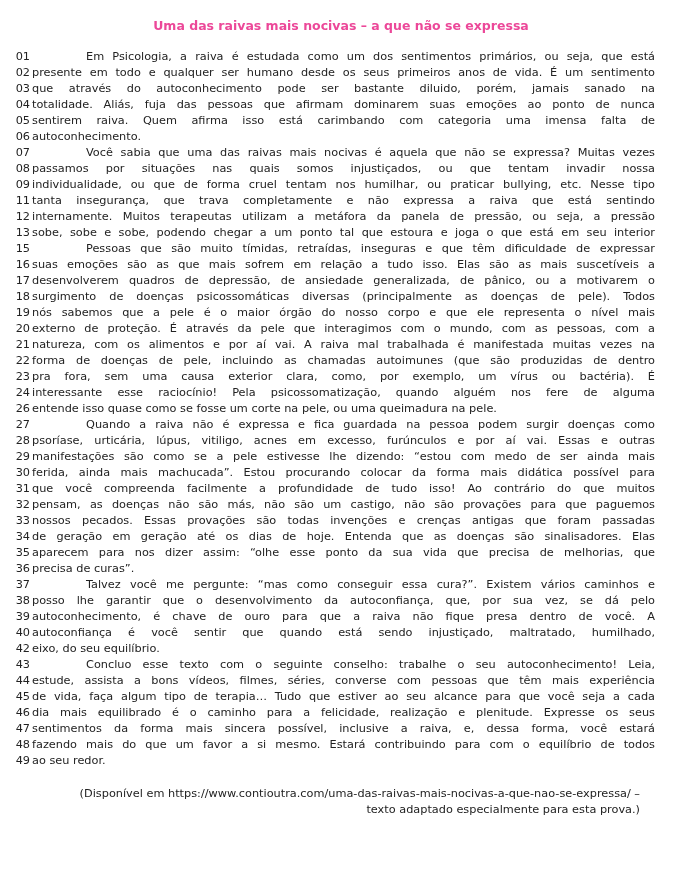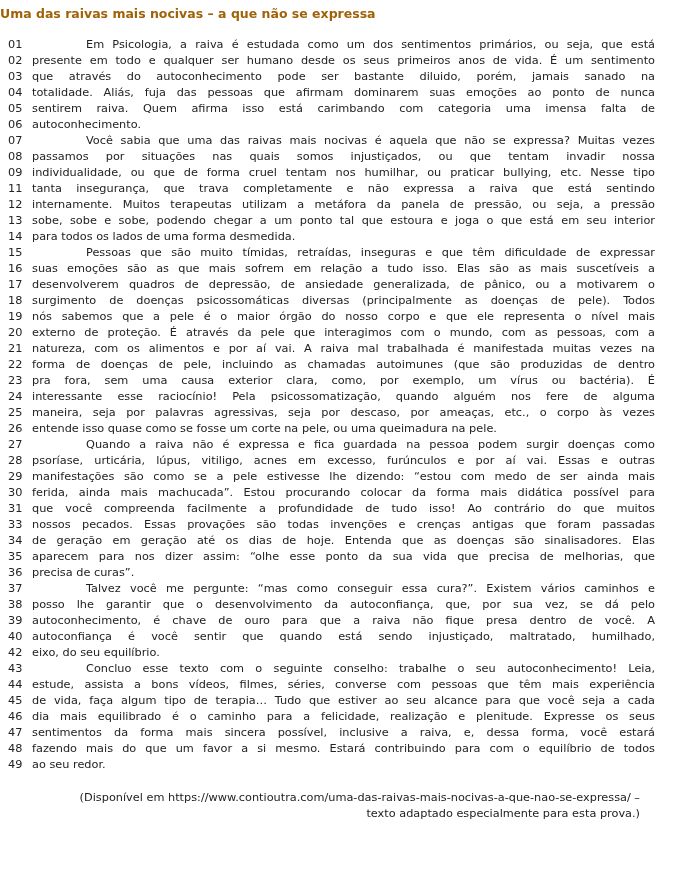--- a/index.html
+++ b/index.html
@@ -13,40 +13,41 @@
     height: 870px;
     background: #ffffff;
     color: #222;
     font-family: "DejaVu Sans", "Liberation Sans", sans-serif;
     font-size: 11.3px;
     overflow: hidden;
     box-sizing: border-box;
     padding-top: 6px;
   }
   .title {
-    text-align: left;
+    text-align: center;
     font-weight: bold;
     font-size: 12.5px;
-    color: #a16207;
-    margin: 0 0 15px 0;
+    color: #ec4899;
+    margin: 12px 0 15px 0;
     line-height: 16px;
   }
   .body-block {
     padding: 0 27px 0 8px;
   }
   .line {
     display: flex;
     height: 16px;
     line-height: 16px;
     overflow: hidden;
   }
   .num {
     flex: 0 0 22px;
     margin-right: 2px;
     color: #222;
+    text-align: right;
   }
   .txt {
     flex: 1 1 auto;
     text-align: justify;
     text-align-last: justify;
     color: #222;
   }
   .line.end .txt {
     text-align-last: left;
   }
@@ -109,24 +110,20 @@
         <span class="txt"><span>tanta insegurança, que trava completamente e não expressa a raiva que está sentindo</span></span>
       </div>
       <div class="line">
         <span class="num">12</span>
         <span class="txt"><span>internamente. Muitos terapeutas utilizam a metáfora da panela de pressão, ou seja, a pressão</span></span>
       </div>
       <div class="line">
         <span class="num">13</span>
         <span class="txt"><span>sobe, sobe e sobe, podendo chegar a um ponto tal que estoura e joga o que está em seu interior</span></span>
       </div>
-      <div class="line end">
-        <span class="num">14</span>
-        <span class="txt"><span>para todos os lados de uma forma desmedida.</span></span>
-      </div>
       <div class="line indent">
         <span class="num">15</span>
         <span class="txt"><span>Pessoas que são muito tímidas, retraídas, inseguras e que têm dificuldade de expressar</span></span>
       </div>
       <div class="line">
         <span class="num">16</span>
         <span class="txt"><span>suas emoções são as que mais sofrem em relação a tudo isso. Elas são as mais suscetíveis a</span></span>
       </div>
       <div class="line">
         <span class="num">17</span>
@@ -153,24 +150,20 @@
         <span class="txt"><span>forma de doenças de pele, incluindo as chamadas autoimunes (que são produzidas de dentro</span></span>
       </div>
       <div class="line">
         <span class="num">23</span>
         <span class="txt"><span>pra fora, sem uma causa exterior clara, como, por exemplo, um vírus ou bactéria). É</span></span>
       </div>
       <div class="line">
         <span class="num">24</span>
         <span class="txt"><span>interessante esse raciocínio! Pela psicossomatização, quando alguém nos fere de alguma</span></span>
       </div>
-      <div class="line">
-        <span class="num">25</span>
-        <span class="txt"><span>maneira, seja por palavras agressivas, seja por descaso, por ameaças, etc., o corpo às vezes</span></span>
-      </div>
       <div class="line end">
         <span class="num">26</span>
         <span class="txt"><span>entende isso quase como se fosse um corte na pele, ou uma queimadura na pele.</span></span>
       </div>
       <div class="line indent">
         <span class="num">27</span>
         <span class="txt"><span>Quando a raiva não é expressa e fica guardada na pessoa podem surgir doenças como</span></span>
       </div>
       <div class="line">
         <span class="num">28</span>
@@ -180,20 +173,24 @@
         <span class="num">29</span>
         <span class="txt"><span>manifestações são como se a pele estivesse lhe dizendo: “estou com medo de ser ainda mais</span></span>
       </div>
       <div class="line">
         <span class="num">30</span>
         <span class="txt"><span>ferida, ainda mais machucada”. Estou procurando colocar da forma mais didática possível para</span></span>
       </div>
       <div class="line">
         <span class="num">31</span>
         <span class="txt"><span>que você compreenda facilmente a profundidade de tudo isso! Ao contrário do que muitos</span></span>
+      </div>
+      <div class="line">
+        <span class="num">32</span>
+        <span class="txt"><span>pensam, as doenças não são más, não são um castigo, não são provações para que paguemos</span></span>
       </div>
       <div class="line">
         <span class="num">33</span>
         <span class="txt"><span>nossos pecados. Essas provações são todas invenções e crenças antigas que foram passadas</span></span>
       </div>
       <div class="line">
         <span class="num">34</span>
         <span class="txt"><span>de geração em geração até os dias de hoje. Entenda que as doenças são sinalisadores. Elas</span></span>
       </div>
       <div class="line">

